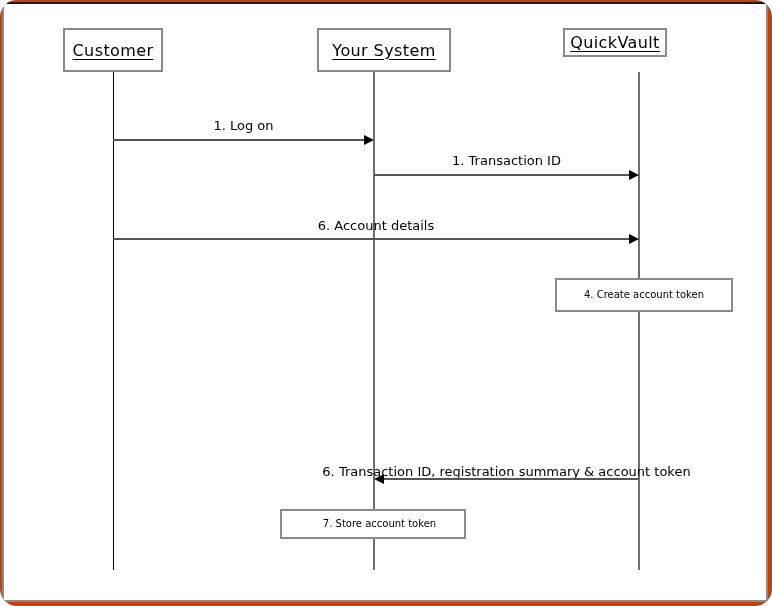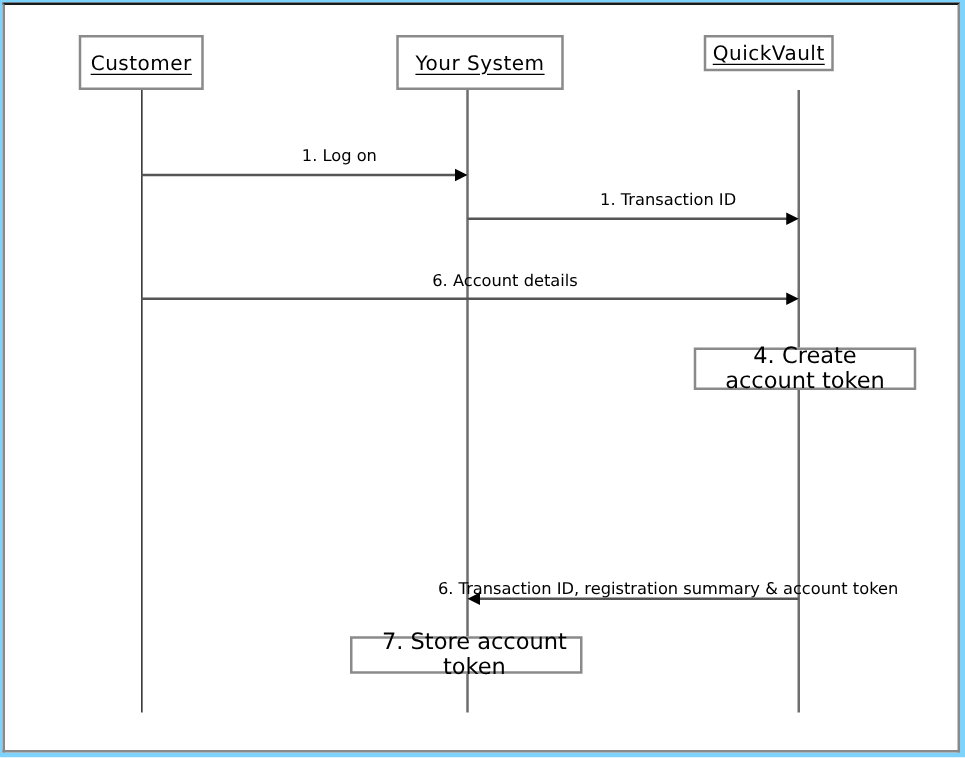--- a/index.html
+++ b/index.html
@@ -8,23 +8,24 @@
     padding: 0;
     background: #ffffff;
   }
   body {
     font-family: "DejaVu Sans", sans-serif;
   }
   #canvas {
     position: relative;
     width: 772px;
     height: 606px;
-    background: #7dd3fc;
+    background: #c2410c;
     overflow: hidden;
     box-sizing: border-box;
+    border-radius: 17px;
   }
   
   #frame {
     position: absolute;
     left: 2px;
     top: 2px;
     width: 766px;
     height: 600px;
     box-sizing: border-box;
     border-top: 2px solid #1a1a1a;
@@ -79,35 +80,34 @@
   }
   .arrowhead.left {
     border-right: 10px solid #000000;
   }
   .msg-label {
     position: absolute;
     font-size: 13px;
     color: #000000;
     white-space: nowrap;
     text-align: center;
-    padding-left: 28px;
   }
   
   .action-box {
     position: absolute;
     box-sizing: border-box;
     border: 2px solid #8a8a8a;
     background: #ffffff;
     display: flex;
     align-items: center;
     justify-content: center;
     text-align: center;
   }
   .action-box .atext {
-    font-size: 18px;
+    font-size: 10px;
     color: #000000;
     line-height: 20px;
     padding: 0 8px;
     white-space: pre-line;
   }
 </style>
 </head>
 <body>
 
 <div id="canvas">

